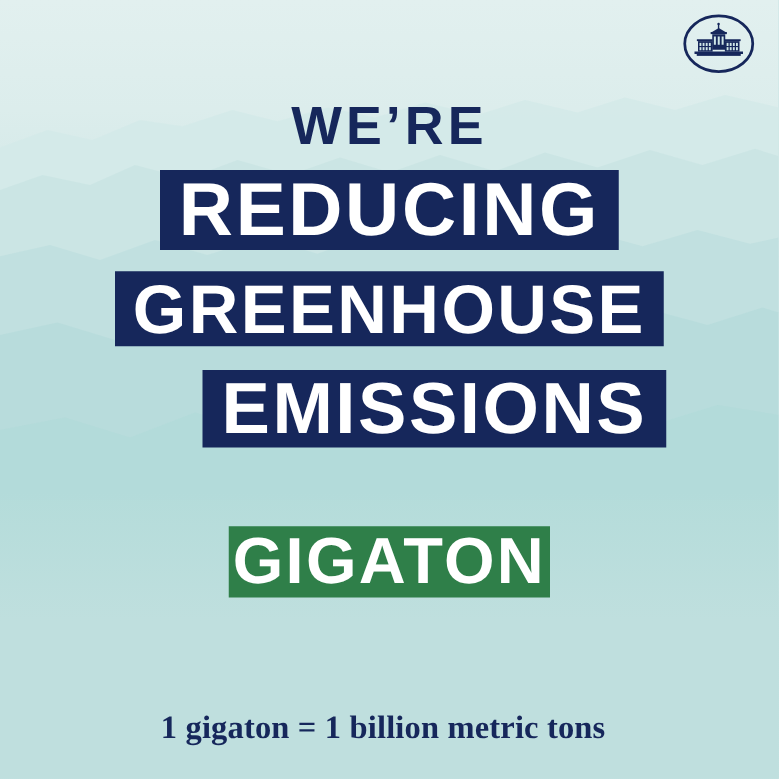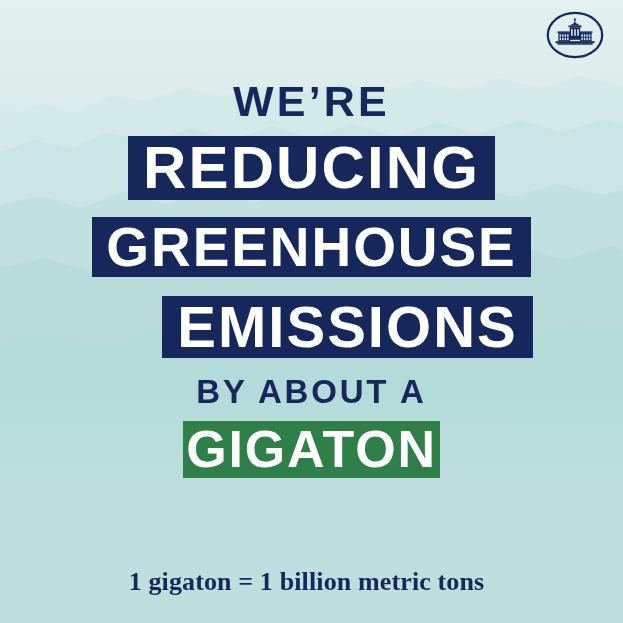--- a/index.html
+++ b/index.html
@@ -207,21 +207,20 @@
     </div>
 
     <div class="band-wrap" id="wrap-greenhouse">
       <span class="band navy">GREENHOUSE</span>
     </div>
 
     <div class="band-wrap" id="wrap-emissions">
       <span class="band navy">EMISSIONS</span>
     </div>
 
-    <div class="line plain" id="line-byabout">BY ABOUT A</div>
 
     <div class="band-wrap" id="wrap-gigaton">
       <span class="band green">GIGATON</span>
     </div>
 
   </div>
 
   <div id="footnote">1 gigaton = 1 billion metric tons</div>
 
 </div>

